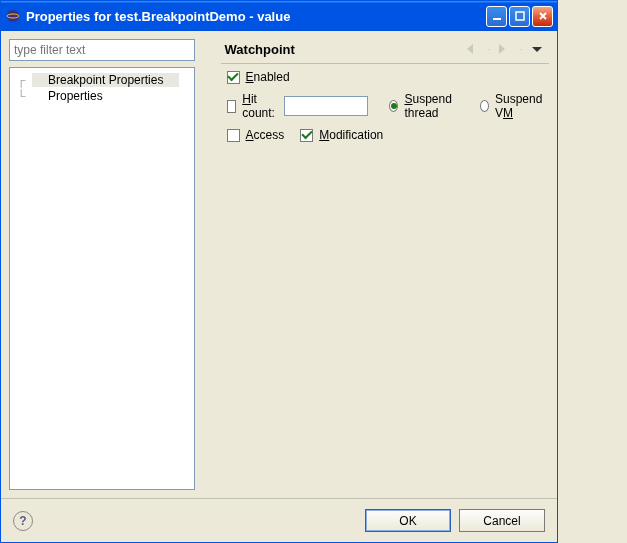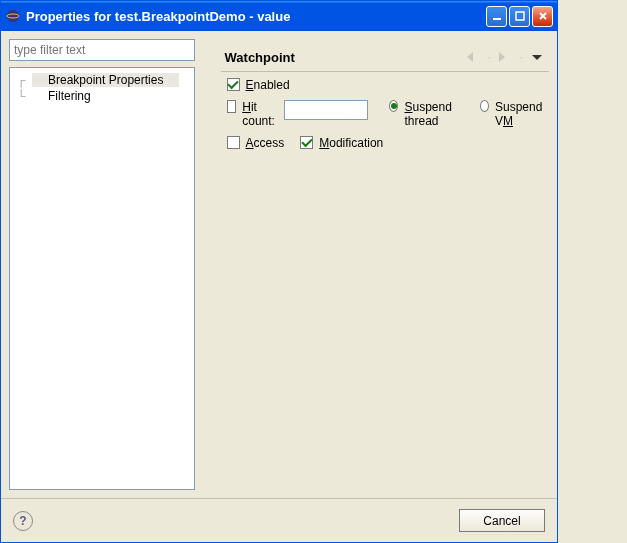--- a/index.html
+++ b/index.html
@@ -110,21 +110,20 @@
   flex: 1;
   display: flex;
   flex-direction: column;
   padding-left: 10px;
 }
 .section-header {
   display: flex;
   align-items: center;
   padding: 2px 4px 6px 4px;
   border-bottom: 1px solid #c0c0b0;
-  margin-top: 8px;
 }
 .section-title {
   font-weight: bold;
   font-size: 13px;
   flex: 1;
 }
 .nav-arrows { display: flex; gap: 6px; align-items: center; color: #999; }
 .nav-arrow { width: 16px; height: 16px; display: inline-flex; align-items: center; justify-content: center; }
 
 .props {
@@ -135,21 +134,21 @@
 }
 .prop-line { display: flex; gap: 6px; }
 .prop-key { min-width: 42px; }
 
 .form {
   padding: 6px 6px;
   display: flex;
   flex-direction: column;
   gap: 8px;
 }
-.row { display: flex; gap: 6px; }
+.row { display: flex; align-items: center; gap: 6px; }
 .ck {
   width: 13px; height: 13px;
   border: 1px solid #7a7a7a;
   background: #fff;
   display: inline-flex;
   align-items: center;
   justify-content: center;
 }
 .ck.checked::after {
   content: "";
@@ -249,21 +248,21 @@
 
       <div class="nav-pane">
         <input class="filter-input" placeholder="type filter text" style="">
         <div class="tree">
           <div class="tree-item selected">
             <span class="tree-branch">┌</span>
             <span class="tree-label">Breakpoint Properties</span>
           </div>
           <div class="tree-item">
             <span class="tree-branch">└</span>
-            <span class="tree-label">Filtering</span>
+            <span class="tree-label">Properties</span>
           </div>
         </div>
       </div>
 
       <div class="content-pane">
         <div class="section-header">
           <span class="section-title">Watchpoint</span>
           <div class="nav-arrows">
             <span class="nav-arrow">
                 <svg width="12" height="10">
@@ -310,17 +309,18 @@
             <span class="ck-label"><span class="u">M</span>odification</span>
           </div>
         </div>
       </div>
 
     </div>
 
     <div class="button-bar">
       <span class="help-icon">?</span>
       <span class="spacer"></span>
+      <button class="btn default">OK</button>
       <button class="btn">Cancel</button>
     </div>
   </div>
 
 </div>
 
 </body></html>

